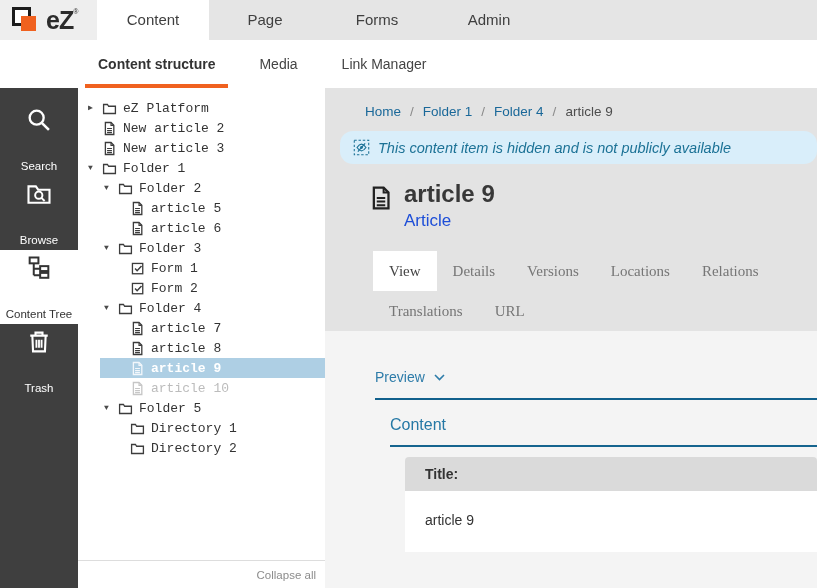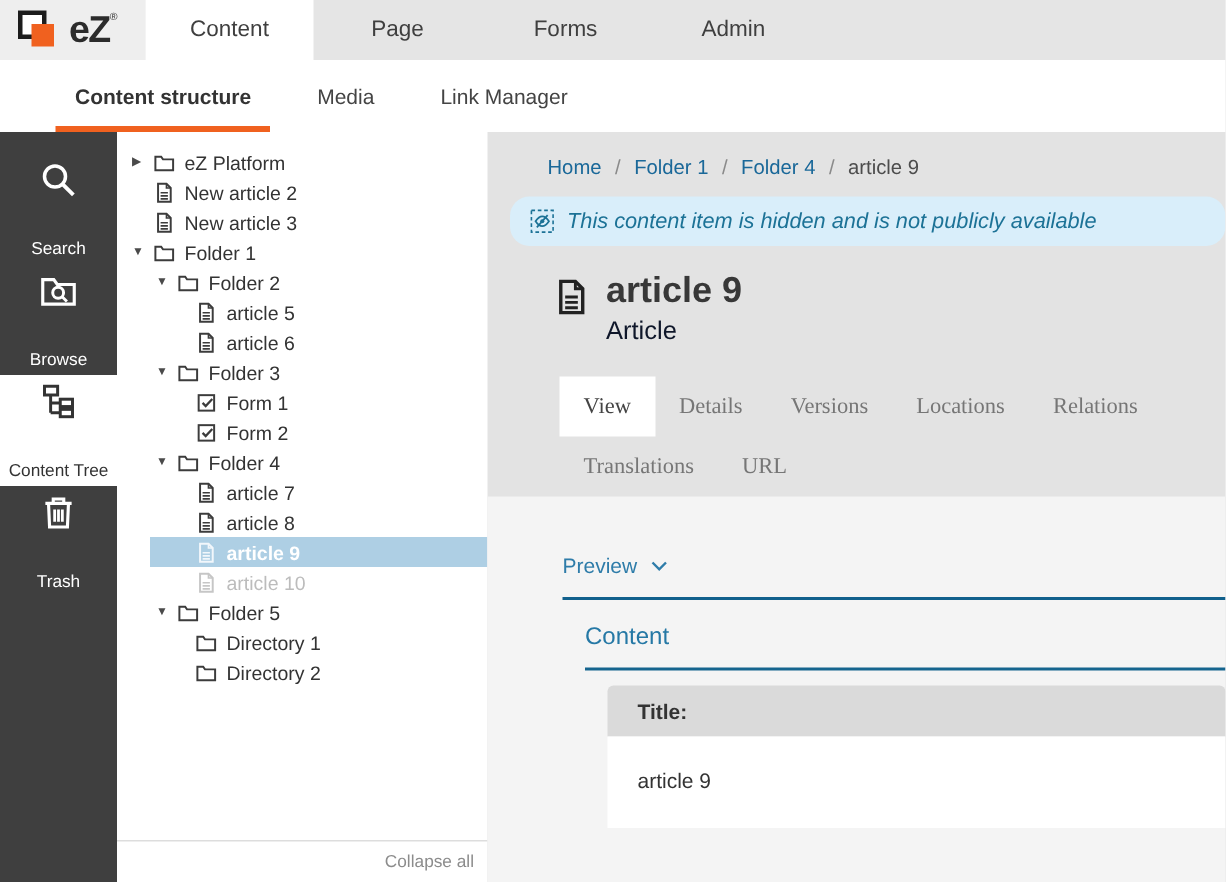--- a/index.html
+++ b/index.html
@@ -12,37 +12,37 @@
   .logo-mark { position:relative; width:30px; height:30px; margin-right:4px; }
   .sq-white { position:absolute; left:0; top:2px; width:19px; height:19px; background:#fff; border:3px solid #1c1c1c; }
   .sq-orange { position:absolute; left:9px; top:11px; width:15px; height:15px; background:#f0611f; }
   .logo-text { font-size:25px; font-weight:600; color:#2b2b2b; letter-spacing:-1px; line-height:1; }
   .logo-text sup { font-size:7px; font-weight:400; vertical-align:top; }
   .top-tabs { display:flex; }
   .top-tab { width:112px; text-align:center; line-height:40px; font-size:15px; color:#3f3f3f; cursor:pointer; }
   .top-tab.active { background:#fff; }
 
   
-  .subnav { height:48px; background:#fff; display:flex; align-items:stretch; padding-left:37px; }
+  .subnav { height:48px; background:#fff; display:flex; align-items:stretch; padding-left:37px;margin-left:48px; }
   .subnav-item { display:flex; align-items:center; font-size:14px; color:#444; padding:0 13px; margin-right:18px; cursor:pointer; border-bottom:4px solid transparent; padding-top:4px; }
   .subnav-item.active { font-weight:bold; color:#333; border-bottom-color:#f0611f; }
 
   
   .page-body { display:flex; height:500px; }
 
   
   .sidebar { width:78px; background:#3f3f3f; padding-top:14px; flex:none; }
   .side-item { height:74px; display:flex; flex-direction:column; align-items:center; justify-content:center; color:#fff; cursor:pointer;gap:21px; }
   .side-item svg { width:28px; height:28px; margin-bottom:5px; }
   .side-label { font-size:11.5px; white-space:nowrap; }
   .side-item.active { background:#fff; color:#333; }
 
   
   .tree-panel { width:247px; background:#fff; display:flex; flex-direction:column; flex:none; }
-  .tree-rows { flex:1; padding-top:10px; overflow:hidden; }
+  .tree-rows { flex:1; padding-top:10px; overflow:hidden;font-family:Liberation Mono, monospace; }
   .trow { height:20px; display:flex; align-items:center; font-size:13px; color:#333; cursor:pointer; padding-left:10px; }
   .trow.lv1 { margin-left:16px; }
   .trow.lv2 { margin-left:22px; padding-left:16px; }
   .exp { width:14px; flex:none; font-size:8px; color:#4a4a4a; line-height:20px; }
   .exp.down::before { content:"▼"; }
   .exp.right::before { content:"▶"; }
   .ticon { width:15px; height:15px; flex:none; color:#3c3c3c; }
   .tlabel { margin-left:6px; white-space:nowrap; }
   .trow.selected { background:#aecfe4; color:#fff; font-weight:bold; }
   .trow.selected .ticon { color:#f2f7fb; }
@@ -55,21 +55,21 @@
   .breadcrumb { padding:16px 0 0 40px; font-size:13.5px; color:#888; }
   .crumb-link { color:#1a6899; cursor:pointer; margin-right:9px; }
   .crumb-sep { margin-right:9px; color:#8a8a8a; }
   .crumb-current { color:#4d4d4d; }
   .notice { margin:12px 0 0 15px; background:#d9eefa; color:#1c7296; font-style:italic; font-size:14.5px; padding:8px 13px; display:flex; align-items:center;border-radius:13px; }
   .notice svg { width:17px; height:17px; margin-right:8px; flex:none; }
   .content-header { margin:17px 0 0 43px; display:flex; }
   .content-header .hicon { width:26px; height:30px; color:#222; flex:none; margin-top:2px; }
   .htext { margin-left:10px; }
   .htitle { font-size:24px; font-weight:bold; color:#383838; line-height:1.1; }
-  .hsub { font-size:17px; color:#0f172a; margin-top:4px; }
+  .hsub { font-size:17px; color:#1d4ed8; margin-top:4px; }
   .main-tabs { margin:20px 0 0 48px; display:flex; flex-wrap:wrap; max-width:430px;font-family:Liberation Serif, serif; }
   .mtab { line-height:40px; padding:0 16px; font-size:15px; color:#767676; cursor:pointer; white-space:nowrap; }
   .mtab.active { background:#fff; color:#444; }
 
   .light-section { flex:1; background:#f4f4f4; }
   .preview-header { margin:38px 0 0 50px; padding-bottom:13px; border-bottom:2px solid #11608c; display:flex; align-items:center; cursor:pointer; }
   .preview-header .plabel { font-size:14px; color:#2e7ca9; }
   .preview-header svg { width:11px; height:7px; margin-left:9px; color:#2e7ca9; }
   .content-sec-header { margin:16px 0 0 65px; padding-bottom:11px; border-bottom:2px solid #15648e; font-size:16px; color:#2578a5; }
   .field-table { margin:10px 0 0 80px; }

